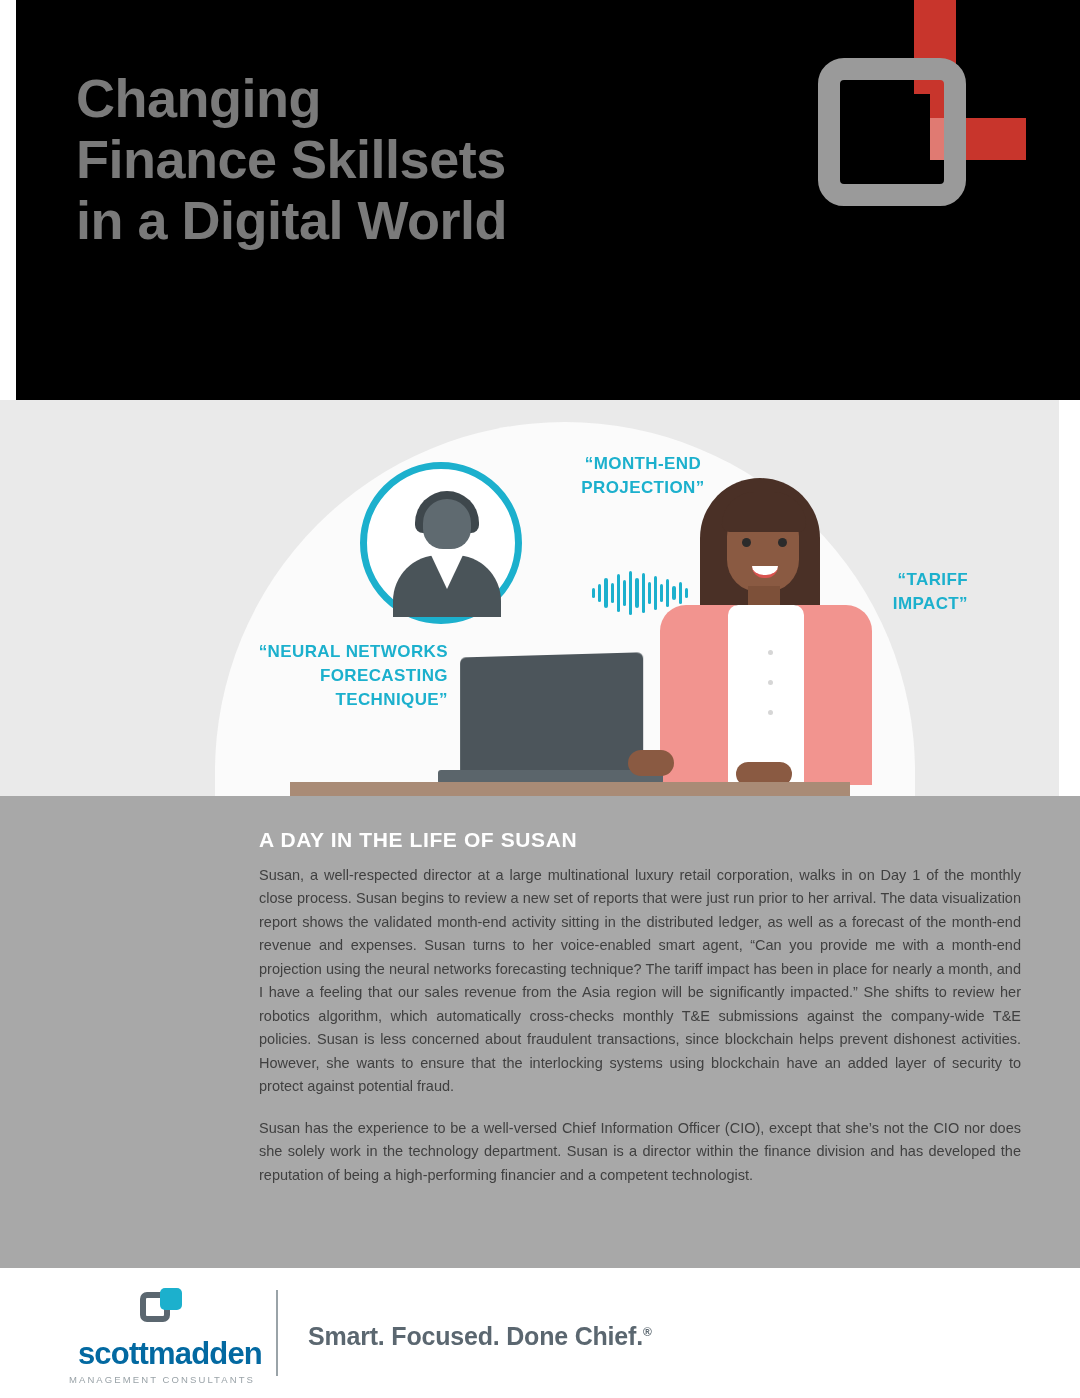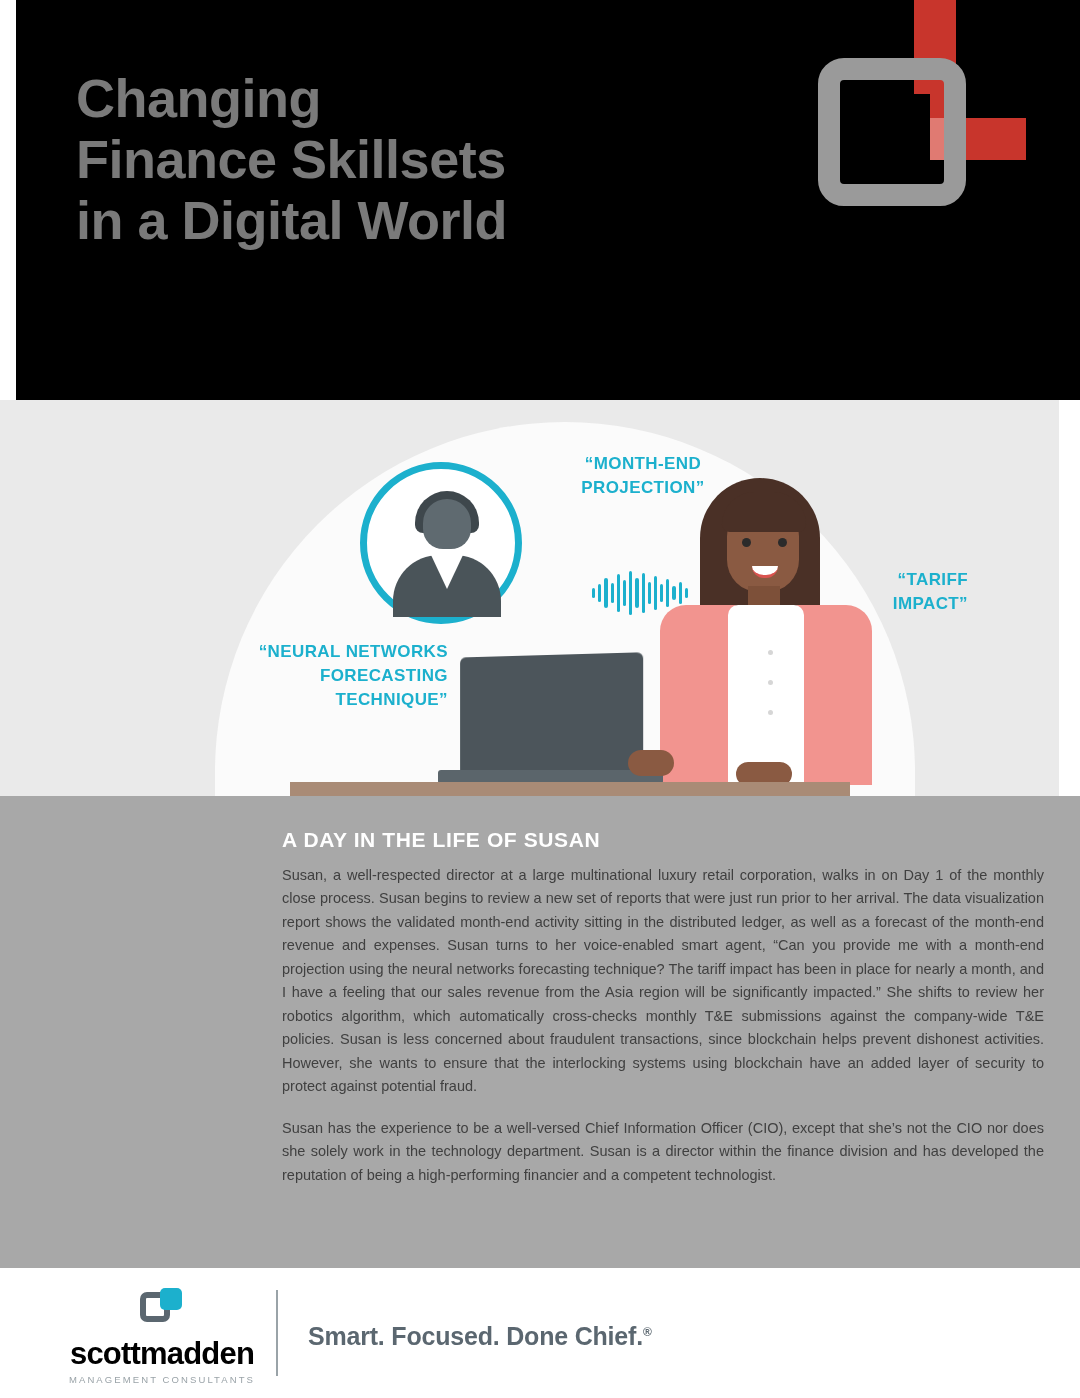--- a/index.html
+++ b/index.html
@@ -341,21 +341,20 @@
     top: 796px; left: 0;
     width: 1080px;
     height: 472px;
     background: #a8a8a8;
   }
   .body-inner {
     position: absolute;
     left: 259px;
     top: 32px;
     width: 762px;
-    margin-left: 23px;
   }
   .body-head {
     font-size: 21px;
     font-weight: bold;
     color: #ffffff;
     letter-spacing: 0.6px;
     margin-bottom: 12px;
   }
   .body-p {
     font-size: 14.5px;
@@ -395,23 +394,23 @@
   .logo-mark .lm-tl {
     position: absolute;
     left: 26px; top: 0px;
     width: 22px; height: 22px;
     background: #1cb0cd;
     border-radius: 5px;
   }
   .logo-word {
     font-size: 31px;
     font-weight: bold;
-    color: #000000;
+    color: #0369a1;
     letter-spacing: -0.8px;
-    text-align: center;
+    text-align: right;
   }
   .logo-sub {
     font-size: 9.5px;
     color: #9aa3a8;
     letter-spacing: 2.1px;
     text-align: center;
     margin-top: 2px;
   }
   .footer-divider {
     position: absolute;

